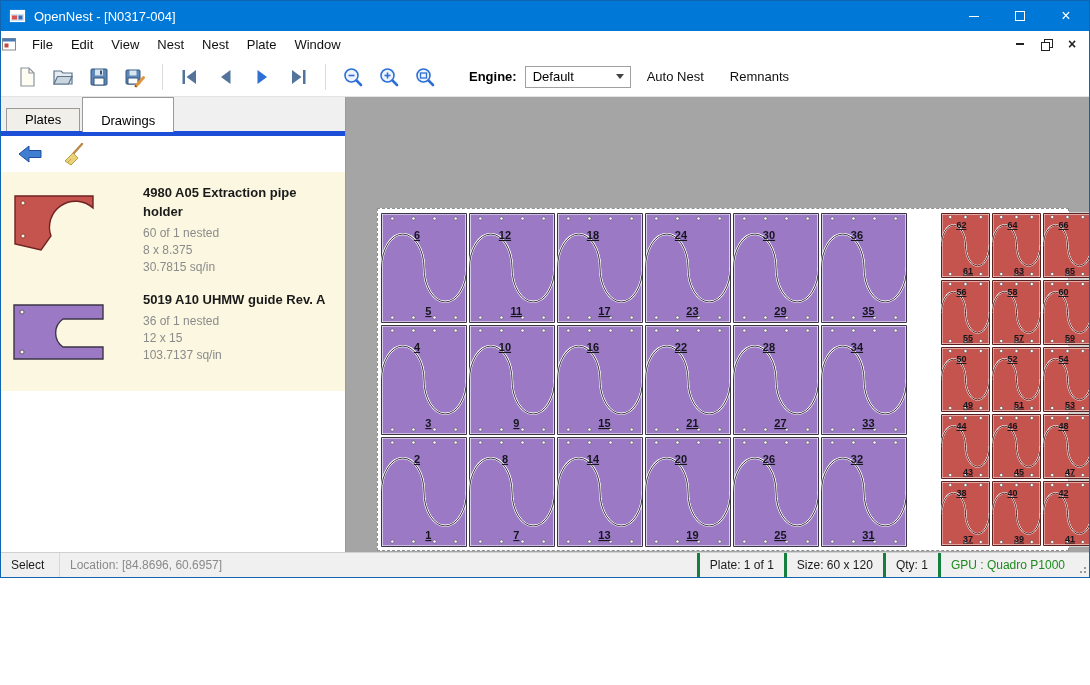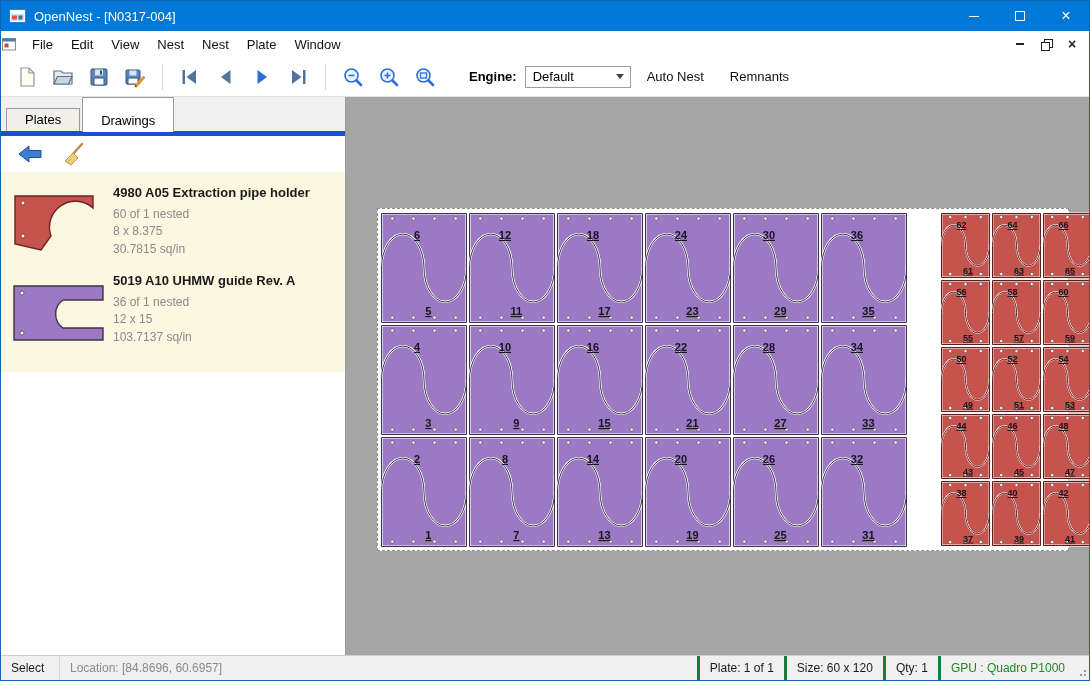--- a/index.html
+++ b/index.html
@@ -1,19 +1,19 @@
 <!DOCTYPE html>
 <html><head>
 <meta charset="utf-8">
 <style>
   * { margin:0; padding:0; box-sizing:border-box; }
   html,body { width:1090px; height:685px; overflow:hidden; }
   body { font-family:"Liberation Sans", sans-serif; background:#fff; }
 
-  .window { width:1090px; height:681px; display:flex; flex-direction:column; border:1px solid #1064b0; background:#fff; }
+  .window { width:1090px; height:578px; display:flex; flex-direction:column; border:1px solid #1064b0; background:#fff; }
 
   
   .titlebar { flex:0 0 30px; background:#0078d7; display:flex; align-items:center; color:#fff; font-size:13px; padding-left:8px; }
   .titlebar .app-icon { width:18px; height:18px; margin-right:7px; display:flex; align-items:center; }
   .win-controls { margin-left:auto; display:flex; height:100%; }
   .win-btn { width:46px; height:100%; display:flex; align-items:center; justify-content:center; color:#fff; }
   .glyph-min { width:10px; border-bottom:1px solid #fff; display:inline-block; }
   .glyph-max { width:10px; height:10px; border:1px solid #fff; display:inline-block; }
   .glyph-close { font-size:16px; line-height:1; }
 
@@ -41,21 +41,21 @@
   
   .content { flex:1; display:flex; min-height:0; }
 
   .sidebar { flex:0 0 345px; width:345px; background:#fff; border-right:1px solid #9a9a9a; display:flex; flex-direction:column; }
   .tabstrip { flex:0 0 25px; background:#f0f0f0; display:flex; align-items:flex-end; padding-left:5px; border-bottom:5px solid #1d4ed8; font-size:13px; }
   .tab { padding:3px 18px 4px 18px; border:1px solid #9a9a9a; border-bottom:none; background:#f0efe9; margin-right:2px; position:relative; }
   .tab.active { background:#fff; margin-bottom:-1px; padding-top:15px; z-index:2; }
   .side-toolbar { flex:0 0 36px; display:flex; align-items:center; gap:14px; padding-left:14px; background:#fff; }
   .side-tool-btn { width:30px; height:28px; display:flex; align-items:center; justify-content:center; }
   .parts-list { background:#fbf7e1; padding:6px 0 12px 0; }
-  .part-item { display:flex; padding:6px 8px 8px 8px; }
+  .part-item { display:flex; padding:6px 8px 8px 8px;gap:30px; }
   .part-thumb { flex:0 0 102px; width:102px; padding-top:4px; }
   .part-info { font-size:12px; color:#8b8b8b; line-height:1.45; padding-left:2px; }
   .part-title { font-size:13px; font-weight:bold; color:#1a1a1a; margin-bottom:3px; }
 
   .canvas { flex:1; background:#a5a5a5; position:relative; overflow:hidden; }
   .plate { position:absolute; left:31px; top:111px; width:692px; height:343px; background:#fff; border:1px dashed #8f8f8f; }
   .grid { position:absolute; top:3px; display:flex; flex-wrap:wrap; align-content:flex-start; }
   #purple-grid { left:2px; }
   #red-grid { left:562px;text-align:center; }
   .plate svg { display:block; }

